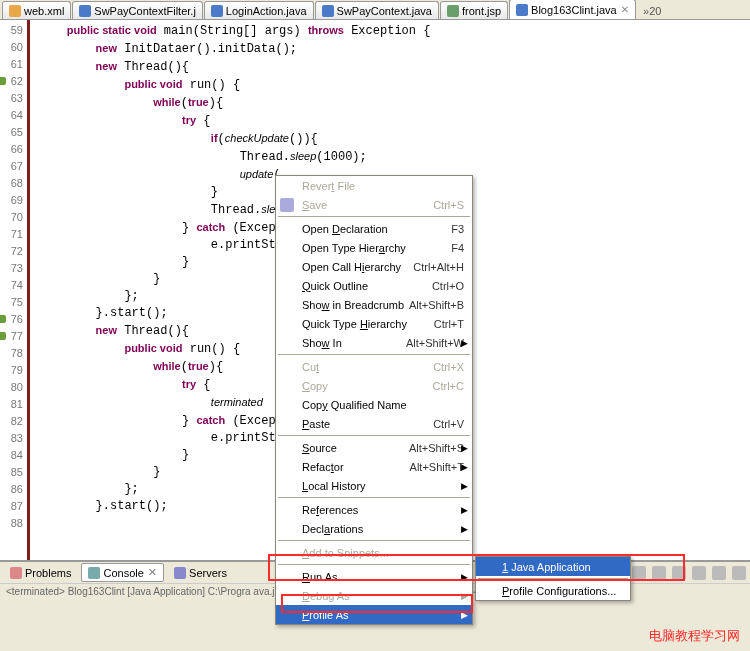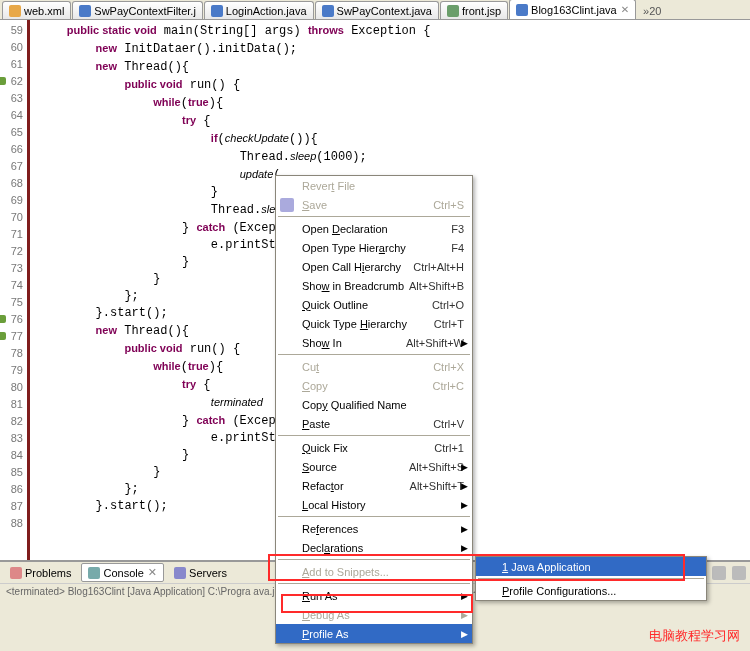--- a/index.html
+++ b/index.html
@@ -37,21 +37,21 @@
 .ctx-item{display:flex;align-items:center;height:19px;padding:0 8px 0 26px;cursor:pointer;position:relative}
 .ctx-item.disabled{color:#aca899}
 .ctx-item .key{margin-left:auto;color:#333}
 .ctx-item.disabled .key{color:#aca899}
 .ctx-item .arrow{position:absolute;right:4px;font-size:9px}
 .ctx-item.hl{background:#316ac5;color:#fff}
 .ctx-sep{height:1px;background:#aca899;margin:2px 2px}
 .ctx-ico{position:absolute;left:4px;width:14px;height:14px;border-radius:2px}
 .ico-undo{background:#dda}
 .ico-save{background:#aad}
-.ctx2{left:475px;top:556px;width:232px}
+.ctx2{left:475px;top:556px;width:156px}
 .redbox{position:absolute;border:2px solid #ff2a2a;pointer-events:none;z-index:20}
 .red1{left:268px;top:554px;width:417px;height:27px}
 .red2{left:281px;top:594px;width:192px;height:19px}
 .watermark{position:absolute;right:10px;bottom:6px;color:#ff2a2a;font-weight:normal;font-size:13px;z-index:30}
 u{text-decoration:underline}
 </style>
 </head>
 <body>
 
 <div class="tabs" id="tabs">
@@ -195,28 +195,28 @@
     </div>
     <div class="ctx-item">
       <span>Open Type Hier<u>a</u>rchy</span>
       <span class="key">F4</span>
     </div>
     <div class="ctx-item">
       <span>Open Call H<u>i</u>erarchy</span>
       <span class="key">Ctrl+Alt+H</span>
     </div>
     <div class="ctx-item">
+      <span><u>Q</u>uick Outline</span>
+      <span class="key">Ctrl+O</span>
+    </div>
+    <div class="ctx-item">
       <span>Sho<u>w</u> in Breadcrumb</span>
       <span class="key">Alt+Shift+B</span>
     </div>
     <div class="ctx-item">
-      <span><u>Q</u>uick Outline</span>
-      <span class="key">Ctrl+O</span>
-    </div>
-    <div class="ctx-item">
       <span>Quick Type <u>H</u>ierarchy</span>
       <span class="key">Ctrl+T</span>
     </div>
     <div class="ctx-item">
       <span>Sho<u>w</u> In</span>
       <span class="key">Alt+Shift+W</span>
       <span class="arrow">▶</span>
     </div>
     <div class="ctx-sep"></div>
     <div class="ctx-item disabled">
@@ -228,24 +228,20 @@
       <span class="key">Ctrl+C</span>
     </div>
     <div class="ctx-item">
       <span>Cop<u>y</u> Qualified Name</span>
     </div>
     <div class="ctx-item">
       <span><u>P</u>aste</span>
       <span class="key">Ctrl+V</span>
     </div>
     <div class="ctx-sep"></div>
-    <div class="ctx-item">
-      <span><u>Q</u>uick Fix</span>
-      <span class="key">Ctrl+1</span>
-    </div>
     <div class="ctx-item">
       <span><u>S</u>ource</span>
       <span class="key">Alt+Shift+S</span>
       <span class="arrow">▶</span>
     </div>
     <div class="ctx-item">
       <span>Refac<u>t</u>or</span>
       <span class="key">Alt+Shift+T</span>
       <span class="arrow">▶</span>
     </div>

